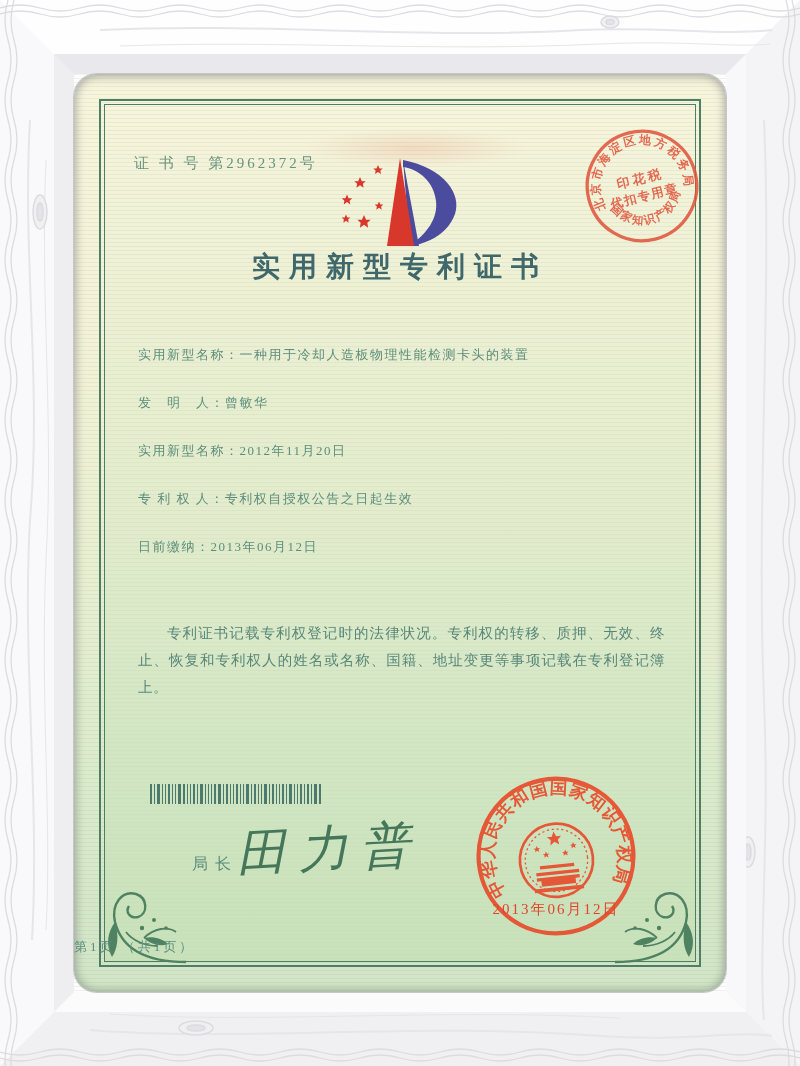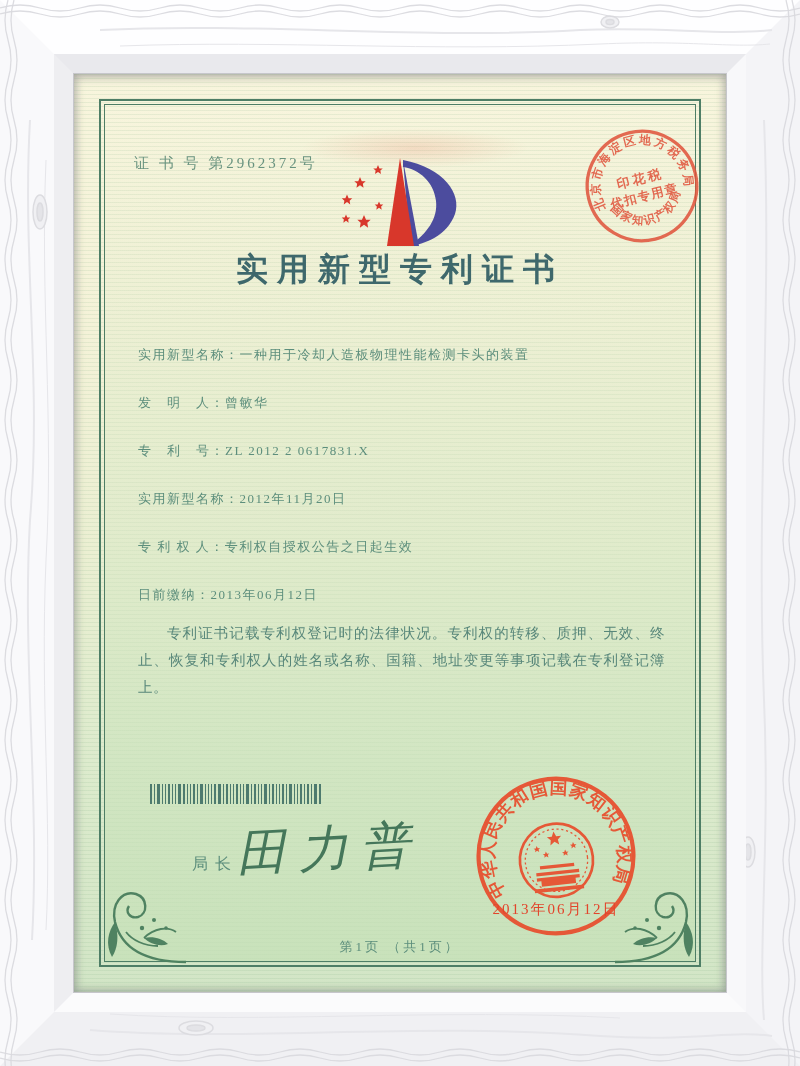--- a/index.html
+++ b/index.html
@@ -23,20 +23,21 @@
   .edge.top { top:0; left:0; }
   .edge.bottom { bottom:0; left:0; transform:scaleY(-1); }
   .edge.left { top:0; left:0; }
   .edge.right { top:0; right:0; transform:scaleX(-1); }
 
   
   .paper {
     position:absolute; inset:74px;
     background:linear-gradient(180deg,#f8f5dd 0%,#f4f2d8 28%,#ebefd2 52%,#ddebcd 75%,#d2e5c6 100%);
     box-shadow:0 0 0 1px #c6c6cb, inset 0 4px 10px rgba(85,85,100,.28), inset 0 -3px 8px rgba(85,85,100,.16), inset 4px 0 8px rgba(85,85,100,.12), inset -4px 0 8px rgba(85,85,100,.12);
+    border-radius:23px;
   }
   .guilloche {
     position:absolute; inset:0;
     background:repeating-linear-gradient(180deg, rgba(116,168,122,.13) 0 1px, rgba(116,168,122,0) 1px 4px);
   }
   .inner-border {
     position:absolute; inset:30px;
     border:1px solid #4e7e66;
     outline:2px solid #4e7e66; outline-offset:3px;
     background:linear-gradient(180deg, rgba(236,238,210,0) 0%, rgba(213,231,196,.45) 50%, rgba(196,224,182,.7) 100%);
@@ -46,21 +47,21 @@
     background:radial-gradient(ellipse at center, rgba(225,70,45,.14), rgba(225,70,45,0) 70%);
   }
   .cert-number {
     position:absolute; left:60px; top:80px;
     font-size:15px; letter-spacing:3px; color:#69937f;
   }
   .logo { position:absolute; left:252px; top:82px; }
   .tax-stamp { position:absolute; left:506px; top:50px; transform:rotate(-14deg); opacity:.85; }
   .title {
     position:absolute; left:0; top:174px; width:100%;
-    text-align:center; font-size:32px; font-weight:600;
+    text-align:center; font-size:28px; font-weight:600;
     letter-spacing:9px; color:#3e686c;
   }
   .fields { position:absolute; left:64px; top:272px; width:540px; }
   .field-row { height:20px; margin-bottom:28px; font-size:13px; letter-spacing:1.5px; color:#5c8e7c; white-space:nowrap; }
   .paragraphs {
     position:absolute; left:64px; top:546px; width:527px;
     font-size:14.5px; line-height:27px; color:#58877a;
     text-align:justify; letter-spacing:.5px;
   }
   .paragraphs p { margin:0; text-indent:2em; }
@@ -75,21 +76,21 @@
     font-size:50px; color:#33684d; letter-spacing:12px;
     transform:rotate(-3deg); opacity:.88; font-style:italic;
   }
   .office-seal { position:absolute; left:396px; top:696px; transform:rotate(-6deg); opacity:.92; }
   .seal-date {
     position:absolute; left:396px; top:826px; width:172px;
     text-align:center; font-size:15px; letter-spacing:2px; color:#e2452c;
   }
   .page-footer {
     position:absolute; left:0; top:864px; width:100%;
-    text-align:center; font-size:13px; letter-spacing:3px; color:#5c8e7c;
+    text-align:left; font-size:13px; letter-spacing:3px; color:#5c8e7c;
   }
   .flourish { position:absolute; }
   .flourish.fl-left { left:22px; top:796px; }
   .flourish.fl-right { left:536px; top:796px; transform:scaleX(-1); }
 </style>
 </head>
 <body>
 
 <div class="frame">
 
@@ -209,21 +210,20 @@
       </text>
       <text x="60" y="57" text-anchor="middle" fill="#e0523a" font-size="12.5" letter-spacing="3" font-weight="bold">印花税</text>
       <text x="60" y="74" text-anchor="middle" fill="#e0523a" font-size="12" letter-spacing="1.5" font-weight="bold">代扣专用章</text>
     </svg>
 
     <div class="title">实用新型专利证书</div>
 
     <div class="fields">
       <div class="field-row"><span>实用新型名称：</span><span>一种用于冷却人造板物理性能检测卡头的装置</span></div>
       <div class="field-row"><span>发　明　人：</span><span>曾敏华</span></div>
-      <div class="field-row"><span>专　利　号：</span><span>ZL 2012 2 0617831.X</span></div>
       <div class="field-row"><span>实用新型名称：</span><span>2012年11月20日</span></div>
       <div class="field-row"><span>专 利 权 人：</span><span>专利权自授权公告之日起生效</span></div>
       <div class="field-row"><span>日前缴纳：</span><span>2013年06月12日</span></div>
     </div>
 
     <div class="paragraphs">
       <p>专利证书记载专利权登记时的法律状况。专利权的转移、质押、无效、终止、恢复和专利权人的姓名或名称、国籍、地址变更等事项记载在专利登记簿上。</p>
     </div>
 
     <div class="barcode"><span style="width: 2px;"></span><span style="width: 1px;"></span><span style="width: 3px;"></span><span style="width: 1px;"></span><span style="width: 1px;"></span><span style="width: 2px;"></span><span style="width: 1px;"></span><span style="width: 1px;"></span><span style="width: 3px;"></span><span style="width: 2px;"></span><span style="width: 1px;"></span><span style="width: 1px;"></span><span style="width: 2px;"></span><span style="width: 1px;"></span><span style="width: 3px;"></span><span style="width: 1px;"></span><span style="width: 1px;"></span><span style="width: 1px;"></span><span style="width: 2px;"></span><span style="width: 3px;"></span><span style="width: 1px;"></span><span style="width: 2px;"></span><span style="width: 1px;"></span><span style="width: 1px;"></span><span style="width: 2px;"></span><span style="width: 1px;"></span><span style="width: 1px;"></span><span style="width: 3px;"></span><span style="width: 1px;"></span><span style="width: 2px;"></span><span style="width: 1px;"></span><span style="width: 1px;"></span><span style="width: 3px;"></span><span style="width: 1px;"></span><span style="width: 2px;"></span><span style="width: 1px;"></span><span style="width: 1px;"></span><span style="width: 2px;"></span><span style="width: 1px;"></span><span style="width: 3px;"></span><span style="width: 1px;"></span><span style="width: 1px;"></span><span style="width: 2px;"></span><span style="width: 1px;"></span><span style="width: 2px;"></span><span style="width: 1px;"></span><span style="width: 3px;"></span><span style="width: 2px;"></span></div>

